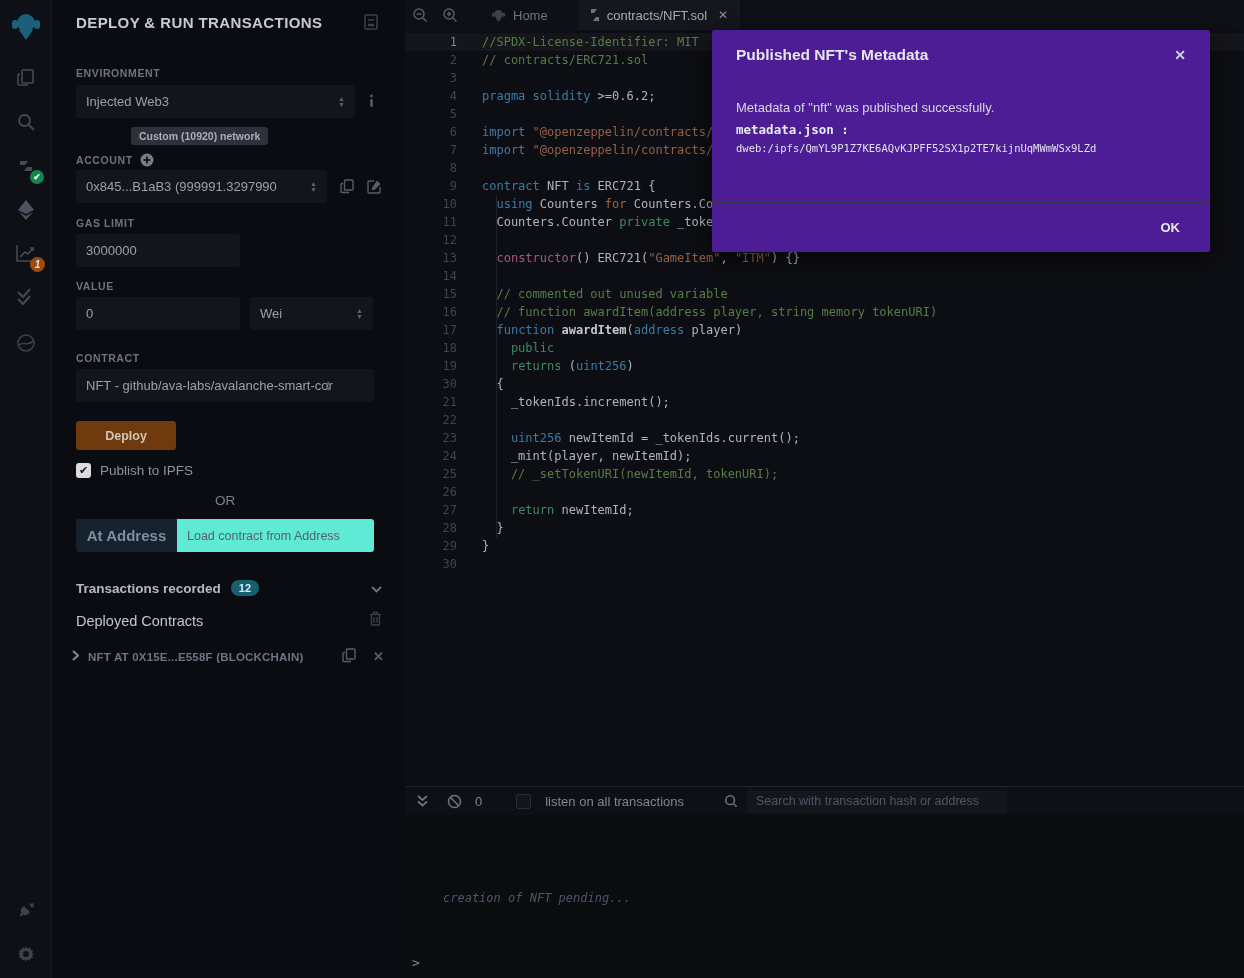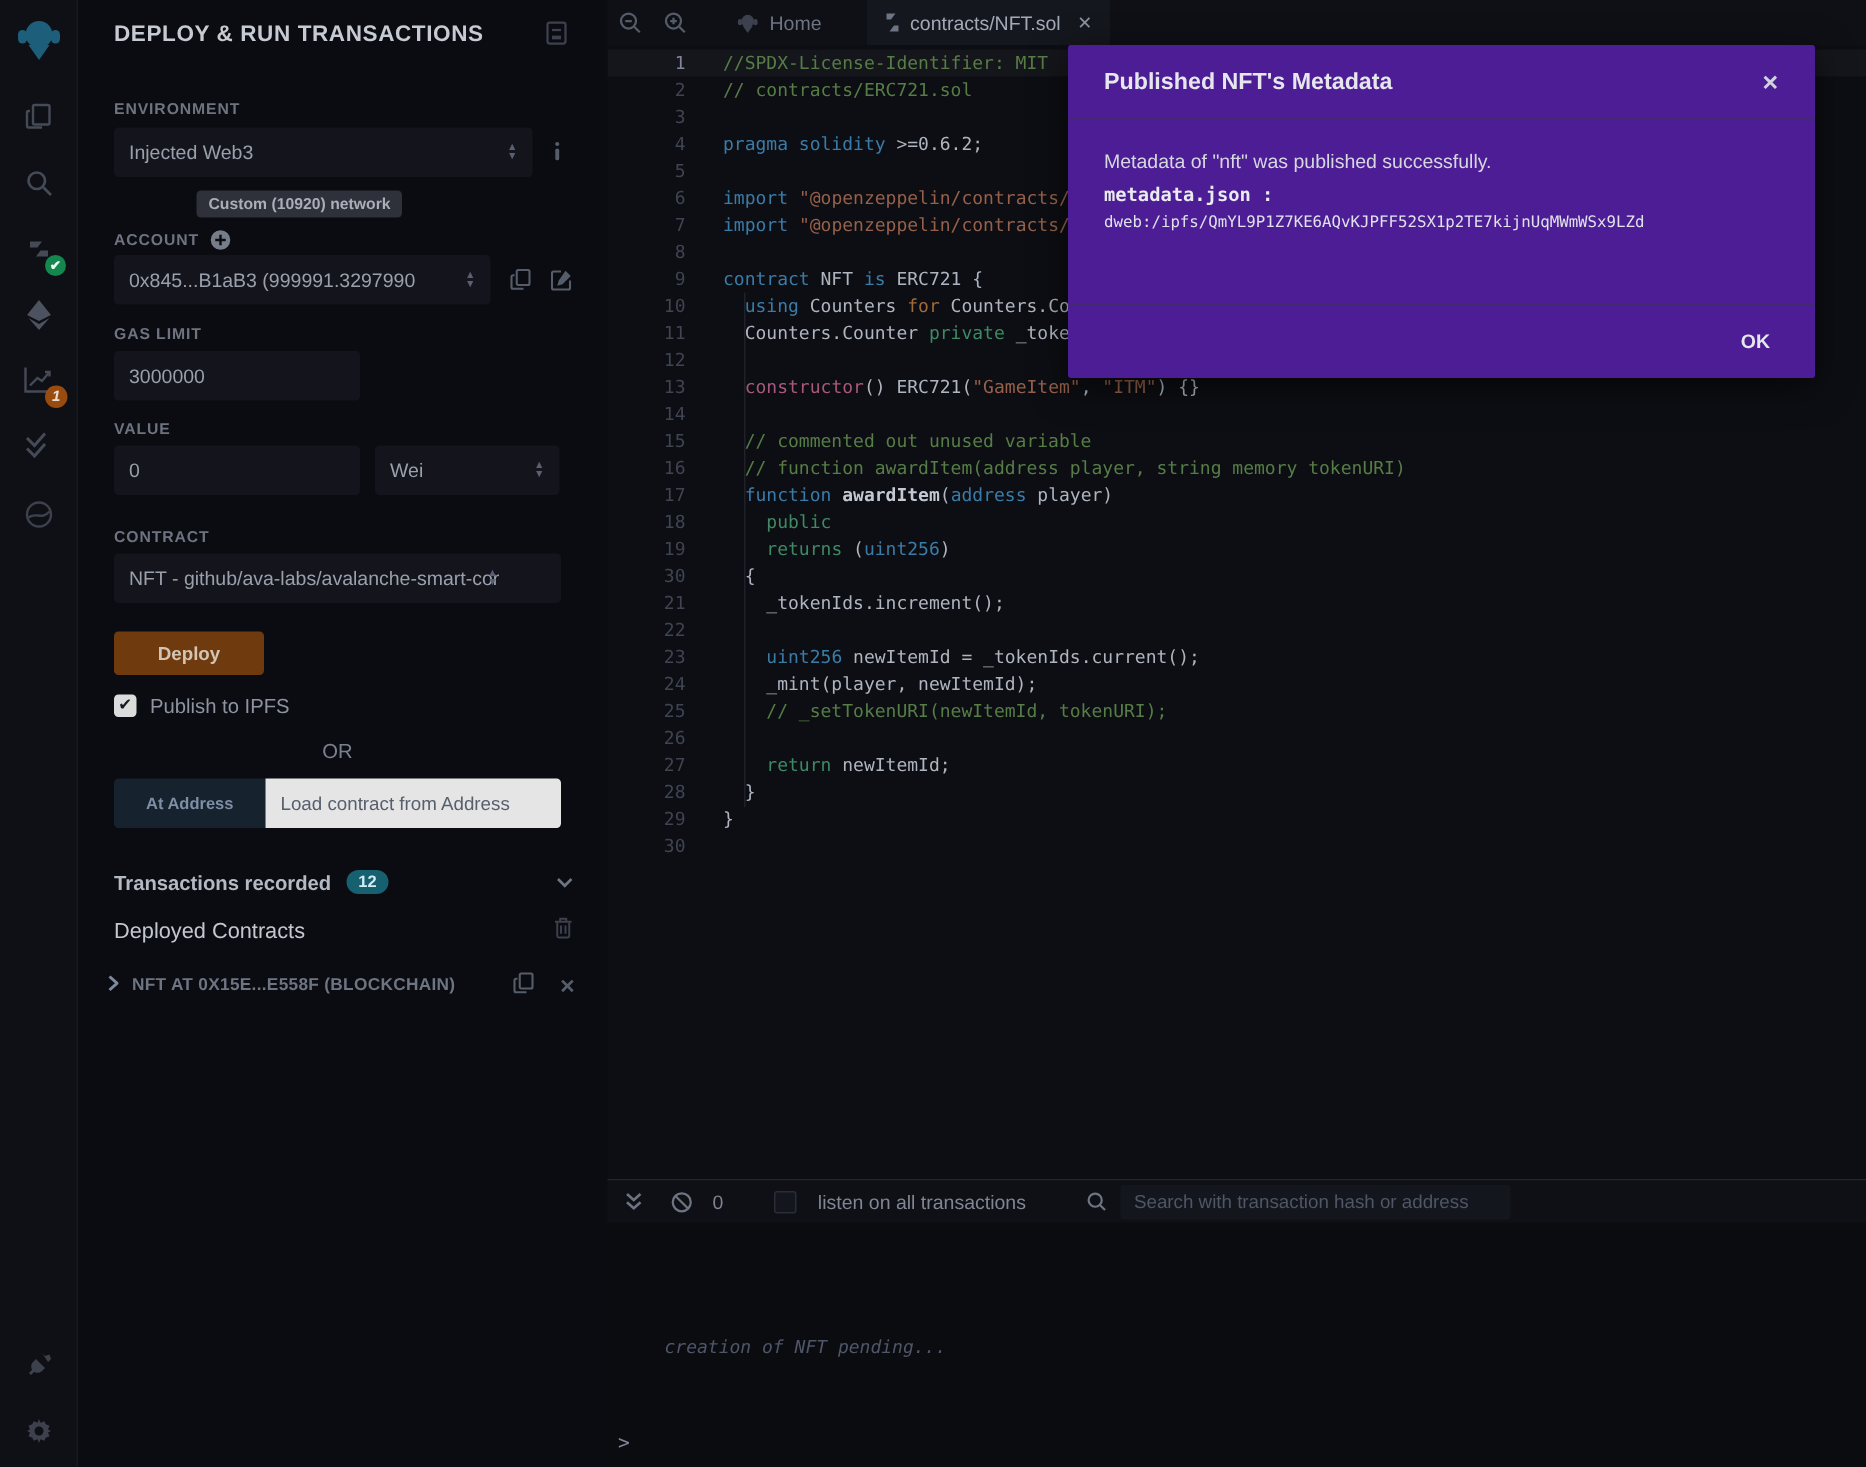--- a/index.html
+++ b/index.html
@@ -25,22 +25,22 @@
   .sel { cursor:pointer; }
   .updown { margin-left:auto; display:flex; flex-direction:column; color:#5a6070; font-size:7px; line-height:6px; }
   .net-badge { position:absolute; display:inline-block; background:#2e303a; color:#a9aeb8; font-size:10.5px; font-weight:bold; padding:3px 8px; border-radius:3px; }
   .mini-icon { color:#565d6a; cursor:pointer; display:flex; align-items:center; justify-content:center; }
   .btn-deploy { background:#6f3a0e; color:#d3c5b5; font-size:12.5px; font-weight:bold; border:none; border-radius:3px; width:100px; height:29px; cursor:pointer; }
   .chk-row { display:flex; align-items:center; gap:9px; }
   .chk { width:15px; height:15px; background:#dcdcdc; border-radius:3px; color:#16181f; font-size:11px; line-height:15px; text-align:center; cursor:pointer; }
   .chk-label { color:#8d93a0; font-size:13.5px; }
   .or-text { width:298px; text-align:center; color:#7a808e; font-size:13.5px; }
   .ataddr { display:flex; width:298px; height:33px; }
-  .btn-ataddr { background:#16222d; color:#7e8ea4; font-size:11px; font-weight:bold; border:none; border-radius:3px 0 0 3px; width:101px; cursor:pointer; }
-  .ataddr-input { flex:1; background:#e5e5e5; border:none; border-radius:0 3px 3px 0; color:#565f6e; font-size:12.5px; padding:0 10px; }
+  .btn-ataddr { background:#16222d; color:#7e8ea4; font-size:15px; font-weight:bold; border:none; border-radius:3px 0 0 3px; width:101px; cursor:pointer; }
+  .ataddr-input { flex:1; background:#5eead4; border:none; border-radius:0 3px 3px 0; color:#565f6e; font-size:12.5px; padding:0 10px; }
   .txrec { display:flex; align-items:center; width:306px; cursor:pointer; }
   .txrec-label { color:#b4bac4; font-size:13.5px; font-weight:bold; }
   .pill { background:#16606f; color:#cfeef4; font-size:11px; font-weight:bold; border-radius:9px; padding:2px 8px; margin-left:10px; }
   .dep-head { display:flex; align-items:center; width:306px; }
   .dep-title { color:#c3c7d0; font-size:14.5px; }
   .contract-item { display:flex; align-items:center; width:312px; color:#6d7482; font-size:11.5px; font-weight:bold; letter-spacing:.2px; cursor:pointer; }
 
   
   .main { position:absolute; left:405px; top:0; right:0; height:978px; background:#0d0e13; }
   .tabbar { position:absolute; left:0; top:0; right:0; height:30px; background:#0e1016; display:flex; align-items:center; }

